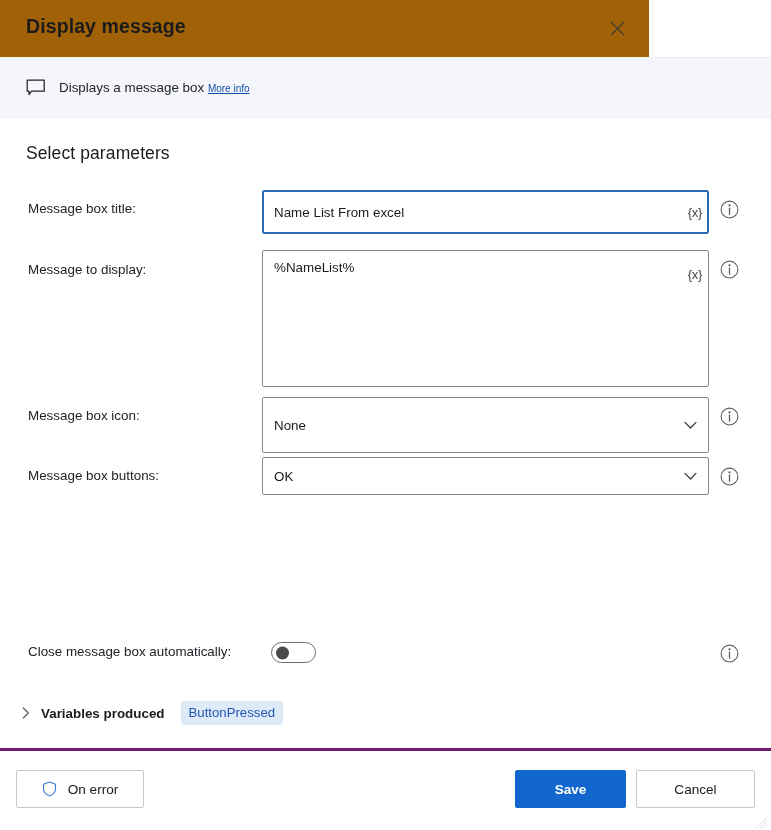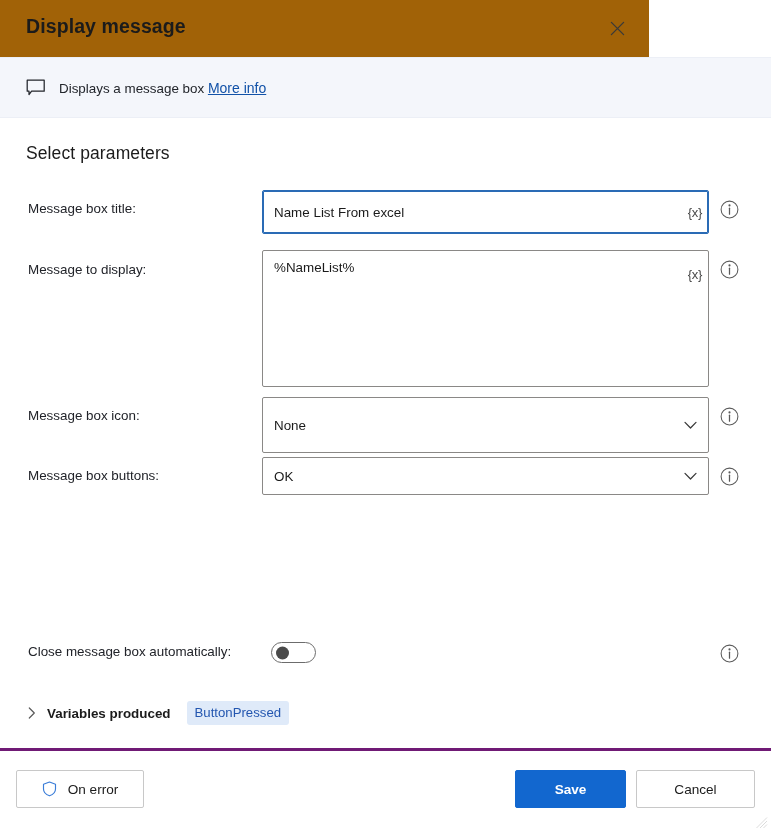--- a/index.html
+++ b/index.html
@@ -56,21 +56,21 @@
   }
   .banner-text {
     margin-left: 12px;
     font-size: 13.4px;
     color: #22252b;
   }
   .banner-link {
     color: #1252a8;
     text-decoration: underline;
     cursor: pointer;
-    font-size: 14px;
+    font-size: 10px;
   }
 
   
   .body {
     position: absolute; left: 0; top: 118px;
     width: 771px; height: 630px;
     background: #ffffff;
     overflow: hidden;
   }
   .section-title {
@@ -162,21 +162,21 @@
     left: 4px; top: 50%;
     transform: translateY(-50%);
     width: 13px; height: 13px;
     border-radius: 50%;
     background: #4a4a4a;
   }
 
   
   .varsrow {
     position: absolute;
-    left: 26px; top: 583px;
+    left: 20px; top: 583px;
     display: flex; align-items: center;
     cursor: pointer;
   }
   .vars-chev {
     width: 12px; height: 12px;
     display: flex; align-items: center; justify-content: center;
     margin-right: 9px;
   }
   .vars-label {
     font-size: 13.4px;

